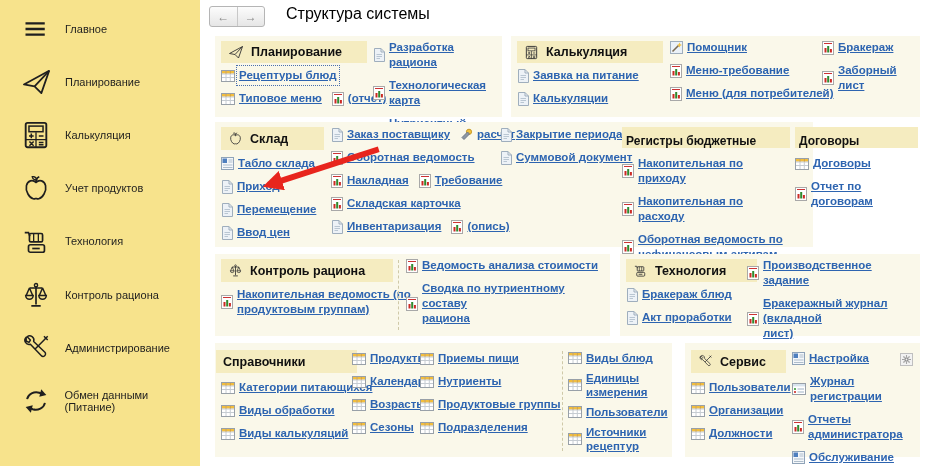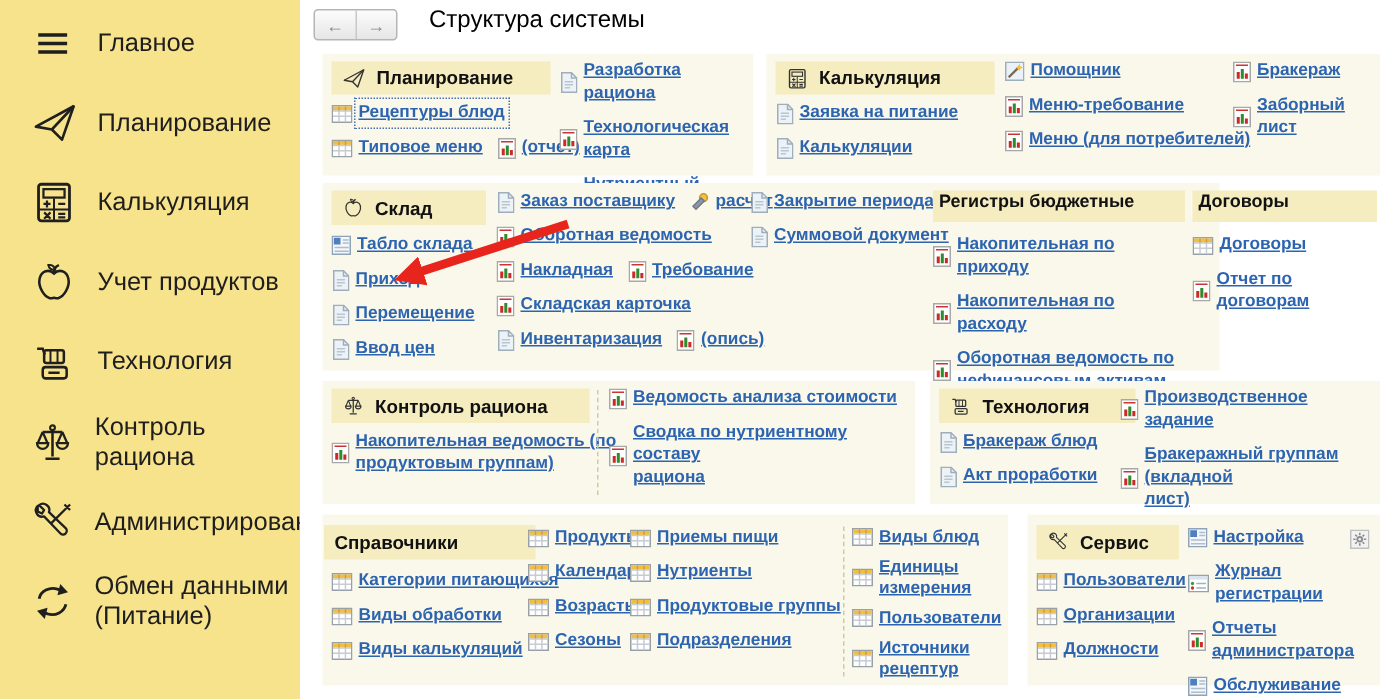--- a/index.html
+++ b/index.html
@@ -6,34 +6,34 @@
     --sidebar:#F7E38C; --panel:#FAF8EA; --band:#F5ECC0; --link:#2D64B0; --arrow:#E8251D;
   }
   html,body{margin:0;padding:0;background:#fff;}
   #app{position:relative;width:925px;height:466px;background:#fff;overflow:hidden;
        font-family:"Liberation Sans",sans-serif;}
   
   #sidebar{position:absolute;left:0;top:0;width:200px;height:466px;background:var(--sidebar);
            padding-top:2px;box-sizing:border-box;}
   .side-item{height:53.2px;display:flex;align-items:center;padding-left:20px;gap:13px;cursor:pointer;}
   .side-icon{width:32px;display:flex;justify-content:center;align-items:center;color:#1f1f1f;}
-  .side-label{font-size:17px;color:#1e1e1e;}
+  .side-label{font-size:11px;color:#1e1e1e;}
   
   #main{position:absolute;left:200px;top:0;width:725px;height:466px;background:#fff;}
   .navbox{position:absolute;left:9px;top:6px;width:56px;height:21px;border:1px solid #b5b5b5;
           border-radius:3px;background:linear-gradient(#fcfcfc,#e6e6e6);display:flex;box-sizing:border-box;}
   .navbtn{flex:1;display:flex;align-items:center;justify-content:center;color:#8a8a8a;
           font-size:12px;cursor:pointer;user-select:none;}
   .navbtn + .navbtn{border-left:1px solid #c8c8c8;}
   .page-title{position:absolute;left:86px;top:5px;font-size:16px;color:#000;}
   .panel{position:absolute;background:var(--panel);}
   .band{position:absolute;background:var(--band);display:flex;align-items:center;gap:7px;
         padding-left:7px;box-sizing:border-box;font-weight:bold;font-size:12.5px;color:#111;}
   .hicon{display:inline-flex;color:#333;flex:none;}
-  .subband{background:var(--band);display:flex;align-items:flex-start;padding-left:4px;
+  .subband{background:var(--band);display:flex;align-items:flex-end;padding-left:4px;
            box-sizing:border-box;font-weight:bold;font-size:12px;color:#111;margin-bottom:8px;}
   .col{position:absolute;}
   .link-row{margin-bottom:8px;white-space:nowrap;line-height:15px;font-weight:bold;}
   .tight .link-row{margin-bottom:6px;line-height:14px;}
   .link-item{display:inline-flex;align-items:center;gap:4px;margin-right:10px;vertical-align:top;}
   .icon{display:inline-flex;flex:none;}
   .link{font-size:11.5px;color:var(--link);text-decoration:underline;cursor:pointer;white-space:pre-line;}
   .focused{outline:1px dotted #4a6fae;outline-offset:2px;text-align:right;}
   .divider{position:absolute;width:0;border-left:1px dashed #cfc9a8;}
   .arrow-svg{position:absolute;left:0;top:0;width:100%;height:100%;pointer-events:none;color:var(--arrow);}
@@ -673,21 +673,21 @@
           <div class="link-row"><span class="link-item">
               <span class="icon">
                 <svg width="12" height="14" viewBox="0 0 12 14">
                   <rect x="0.5" y="0.5" width="11" height="13" fill="#fff" stroke="#A8A8A8"></rect>
                   <path d="M2 2.5 H10" stroke="#CC3333" fill="none"></path>
                   <rect x="2.5" y="7" width="2" height="4.5" fill="#CC2B25"></rect>
                   <rect x="5.2" y="5" width="2" height="6.5" fill="#2E8B2E"></rect>
                   <rect x="7.9" y="8" width="2" height="3.5" fill="#CC2B25"></rect>
                 </svg>
               </span>
-              <a class="link">Бракеражный группам (вкладной
+              <a class="link">Бракеражный журнал (вкладной
 лист)</a>
             </span></div>
           <div class="link-row"><span class="link-item">
               <span class="icon">
                 <svg width="12" height="14" viewBox="0 0 12 14">
                   <rect x="0.5" y="0.5" width="11" height="13" fill="#fff" stroke="#A8A8A8"></rect>
                   <path d="M2 2.5 H10" stroke="#CC3333" fill="none"></path>
                   <rect x="2.5" y="7" width="2" height="4.5" fill="#CC2B25"></rect>
                   <rect x="5.2" y="5" width="2" height="6.5" fill="#2E8B2E"></rect>
                   <rect x="7.9" y="8" width="2" height="3.5" fill="#CC2B25"></rect>

